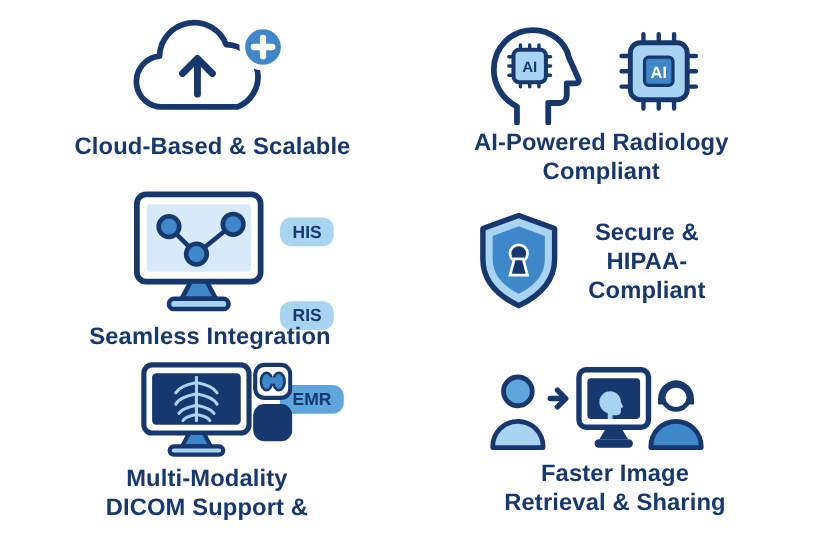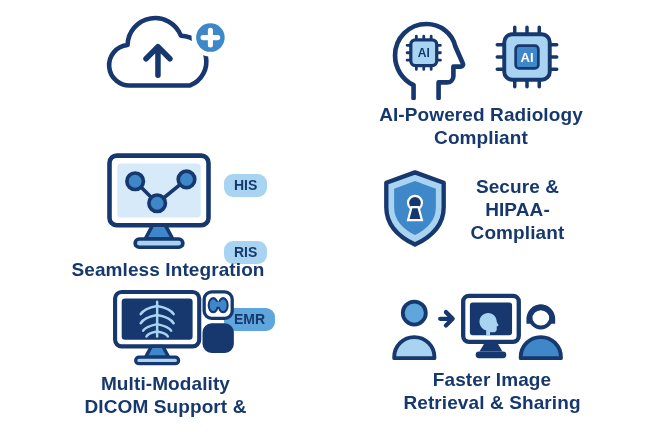--- a/index.html
+++ b/index.html
@@ -39,20 +39,21 @@
 <div class="canvas">
 
   <div class="abs" style="left:100px;top:10px;">
     <svg width="138" height="92" viewBox="0 0 150 100">
       <path class="f-white s-navy" stroke-width="5" stroke-linejoin="round" d="M34 82 A22 22 0 0 1 30 38 A30 30 0 0 1 88 28 A28 28 0 0 1 98 82 Z"></path>
       <path fill="none" class="s-navy" stroke-width="6" stroke-linecap="round" stroke-linejoin="round" d="M63 71 V42 M50 53 L63 40 L76 53"></path>
       <circle cx="120" cy="30" r="18" class="f-mid s-white" stroke-width="5"></circle>
       <path fill="none" class="s-white" stroke-width="5.5" stroke-linecap="round" d="M112 30 H128 M120 22 V38"></path>
     </svg>
   </div>
+  <div class="label" style="left:10px;top:106px;width:320px;">Cloud-Based &amp; Scalable</div>
 
   <div class="abs" style="left:383px;top:12px;">
     <svg width="88" height="88" viewBox="0 0 95 95">
       <path class="f-white s-navy" stroke-width="5" stroke-linecap="round" stroke-linejoin="round" d="M33 93 V79 C21 73 13 61 13 47 13 28 28 13 47 13 c15 0 28 10 31 24 l8 18 c1 2 0 4 -2 4 h-8 v10 c0 4 -3 7 -7 7 h-9 v17"></path>
       <path fill="none" class="s-navy" stroke-width="3" stroke-linecap="round" d="M26 36 h4 M26 44 h4 M26 52 h4 M58 36 h4 M58 44 h4 M58 52 h4 M36 26 v4 M44 26 v4 M52 26 v4 M36 58 v4 M44 58 v4 M52 58 v4"></path>
       <rect x="30" y="30" width="28" height="28" rx="5" class="f-light s-navy" stroke-width="3.5"></rect>
       <text x="44" y="49" text-anchor="middle" font-size="13" font-weight="bold" class="f-navy">AI</text>
     </svg>
   </div>
   <div class="abs" style="left:492px;top:22px;">

